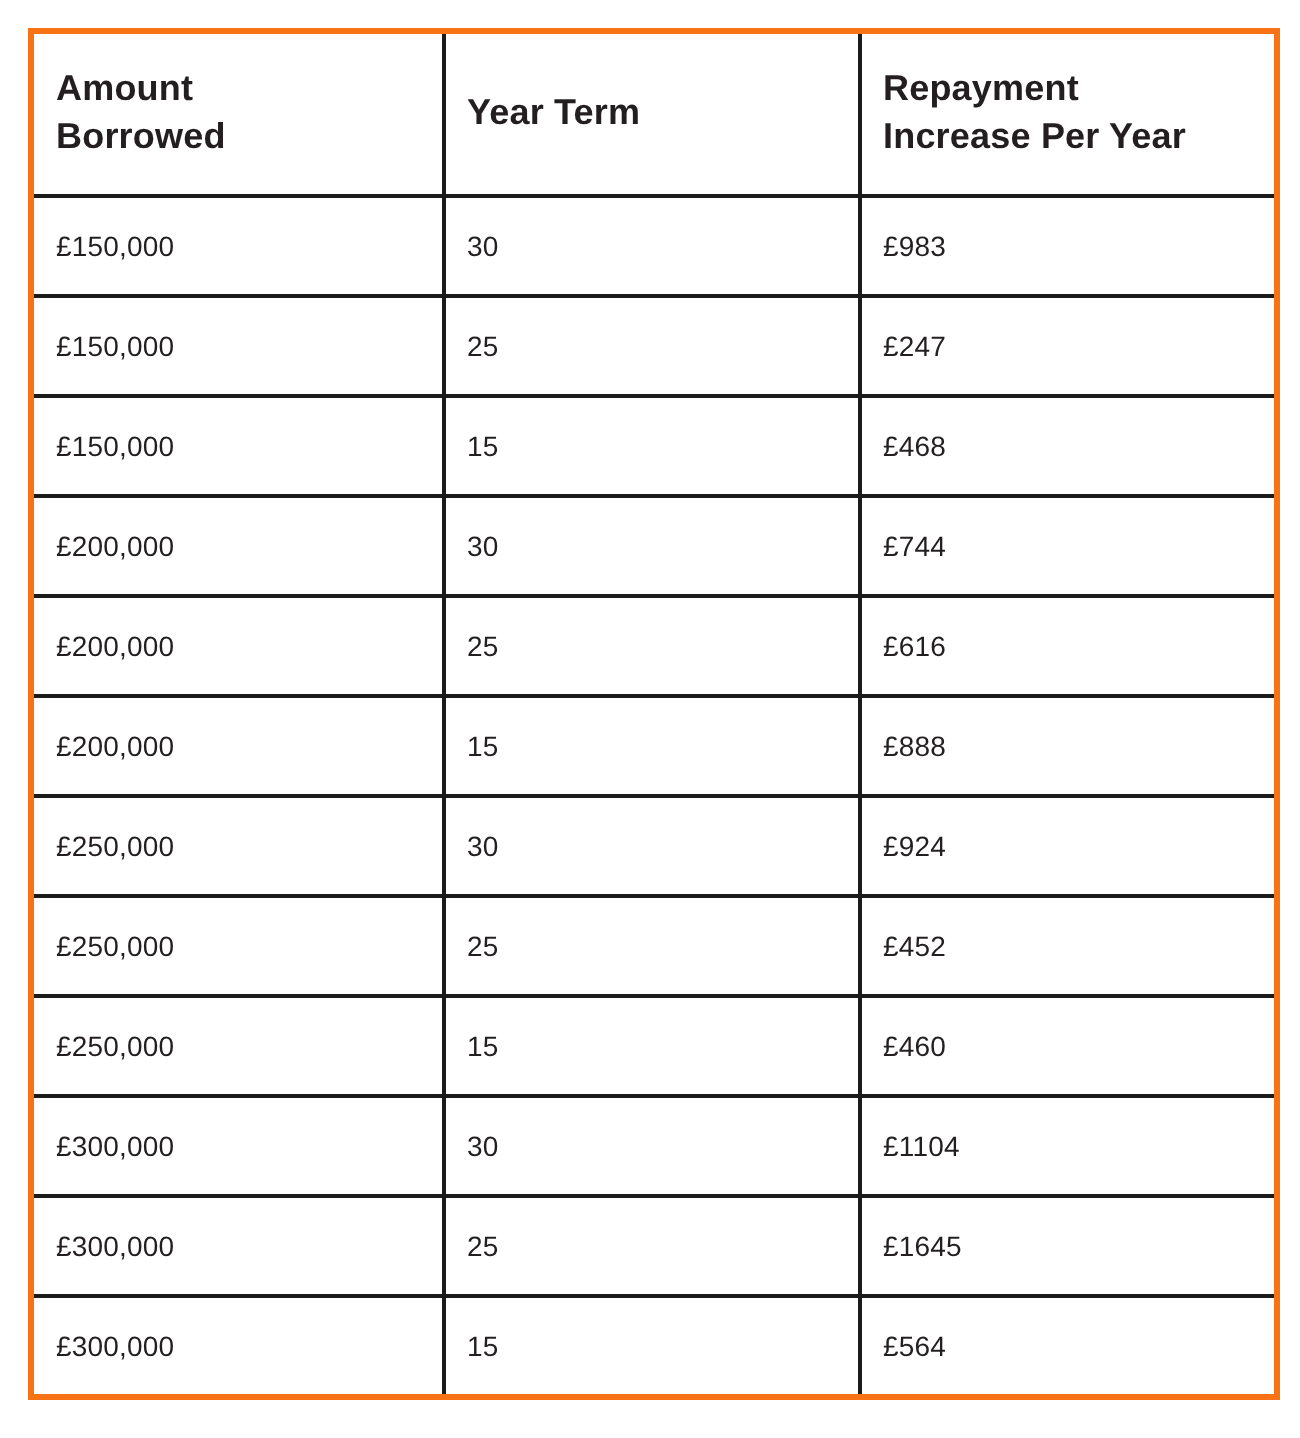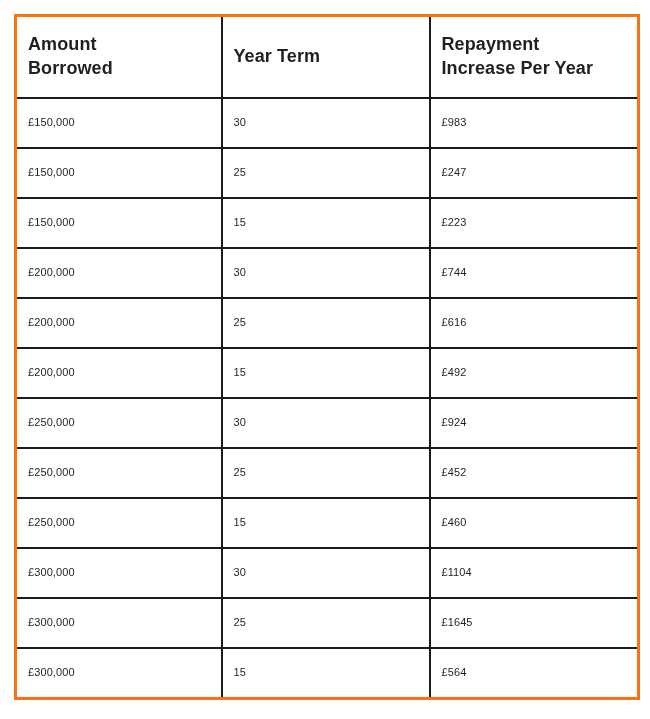--- a/index.html
+++ b/index.html
@@ -53,21 +53,21 @@
     letter-spacing: 0.1px;
     padding-top: 4px;
     padding-bottom: 4px;
   }
   table.data-table thead th .hdr-line {
     display: block;
     white-space: nowrap;
   }
   table.data-table tbody td {
     height: 48px;
-    font-size: 11px;
+    font-size: 14px;
     font-weight: normal;
     line-height: 1.2;
     letter-spacing: 0.1px;
     white-space: nowrap;
   }
 </style>
 </head>
 <body>
 
 <div class="page">
@@ -100,36 +100,36 @@
           <td>£983</td>
         </tr>
         <tr>
           <td>£150,000</td>
           <td>25</td>
           <td>£247</td>
         </tr>
         <tr>
           <td>£150,000</td>
           <td>15</td>
-          <td>£223</td>
+          <td>£468</td>
         </tr>
         <tr>
           <td>£200,000</td>
           <td>30</td>
           <td>£744</td>
         </tr>
         <tr>
           <td>£200,000</td>
           <td>25</td>
           <td>£616</td>
         </tr>
         <tr>
           <td>£200,000</td>
           <td>15</td>
-          <td>£492</td>
+          <td>£888</td>
         </tr>
         <tr>
           <td>£250,000</td>
           <td>30</td>
           <td>£924</td>
         </tr>
         <tr>
           <td>£250,000</td>
           <td>25</td>
           <td>£452</td>

